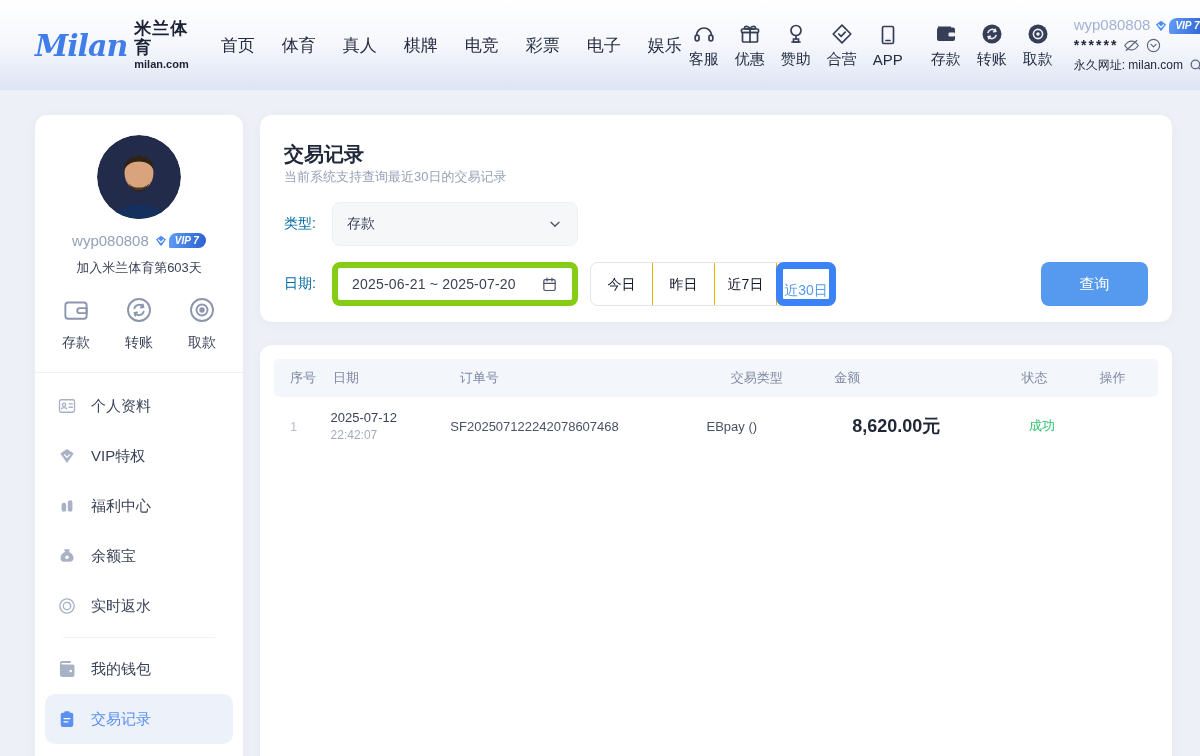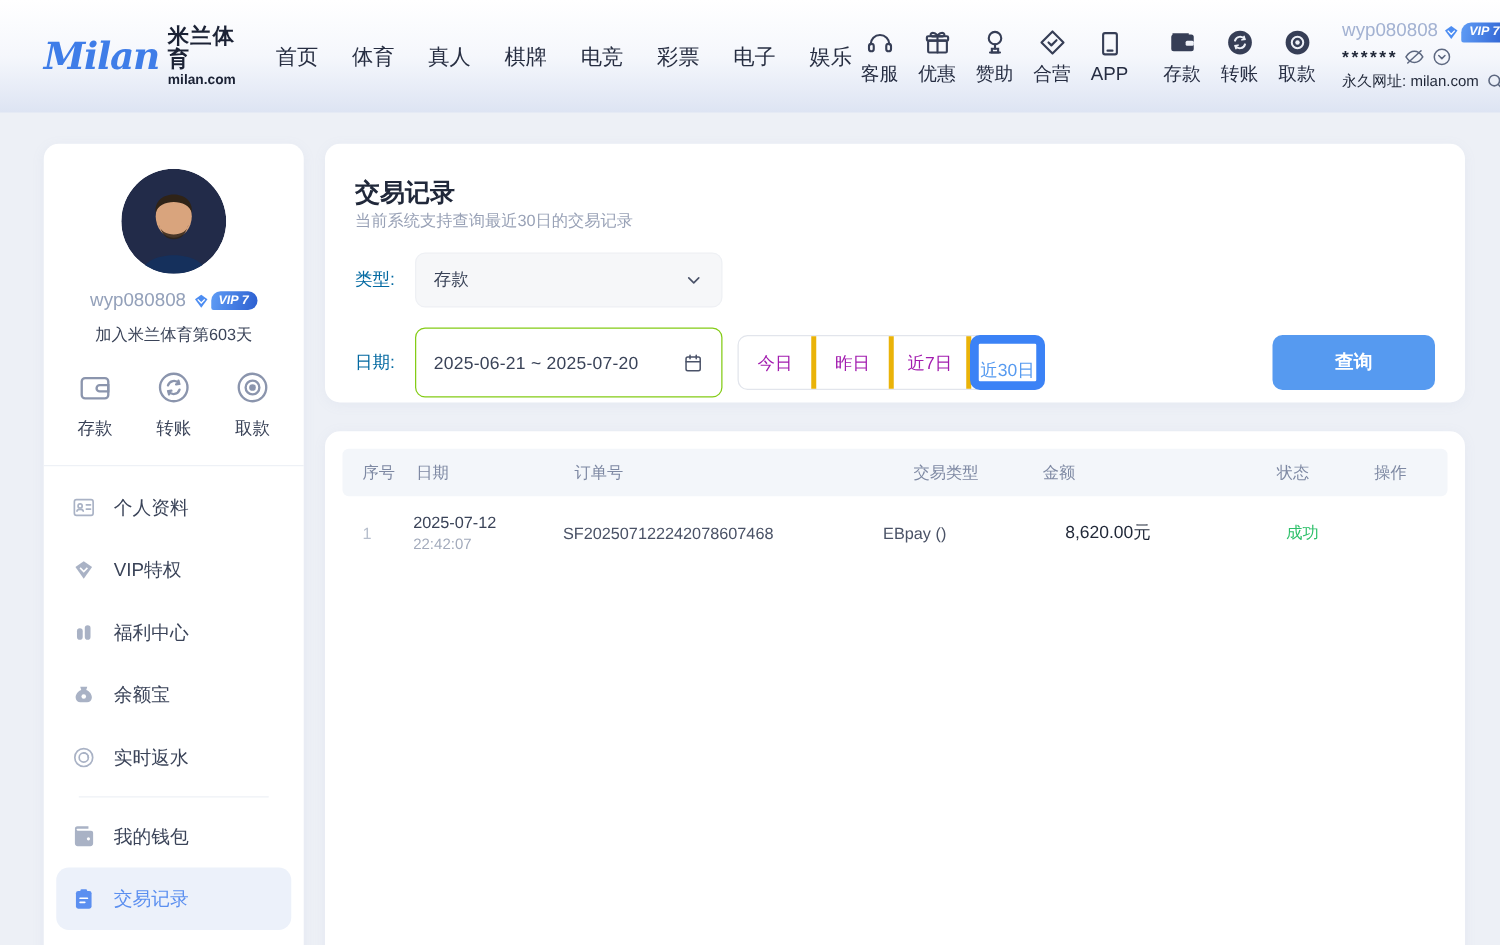--- a/index.html
+++ b/index.html
@@ -79,38 +79,38 @@
   .filter-row { display:flex; align-items:center; margin-top:16px; }
   .filter-label { width:48px; font-size:14px; color:#0369a1; flex:none; }
   .select-box {
     width:246px; height:44px; background:#f6f7f9; border:1px solid #eef0f4; border-radius:8px;
     display:flex; align-items:center; justify-content:space-between; padding:0 14px; cursor:pointer;
   }
   .select-value { font-size:14px; color:#3a4358; }
   .chev { width:16px; height:16px; color:#4a5268; }
   .chev svg { width:16px; height:16px; }
   .date-box {
-    width:246px; height:56px; background:#fff; border:1px solid #84cc16; border-radius:8px;
+    width:246px; height:44px; background:#fff; border:6px solid #84cc16; border-radius:8px;
     display:flex; align-items:center; justify-content:space-between; padding:0 14px; cursor:pointer;
   }
   .date-value { font-size:14px; color:#3a4358; letter-spacing:.2px; }
   .cal-ico { width:17px; height:17px; color:#4a5268; }
   .cal-ico svg { width:17px; height:17px; }
   .seg-group { display:flex; border:1px solid #e2e5ec; border-radius:8px; margin-left:12px; background:#fff; }
   .seg {
-    width:62px; height:42px; line-height:42px; text-align:center; font-size:14px; color:#a21caf;
-    border-right:4px solid #eab308; cursor:pointer;
+    width:62px; height:42px; line-height:42px; text-align:center; font-size:14px; color:#0f172a;
+    border-right:1px solid #eab308; cursor:pointer;
   }
   .seg:last-child { border-right:none; }
   .seg.active {
     border:7px solid #3b82f6; border-radius:8px; color:#569af0; margin:-1px; height:44px;
     line-height:42px; background:#fff; position:relative; z-index:1; width:60px;
   }
   .filter-buttons { margin-left:auto; display:flex; gap:17px; }
-  .btn { width:130px; height:44px; border-radius:8px; font-size:15px; text-align:center; line-height:44px; cursor:pointer;font-weight:bold; }
+  .btn { width:107px; height:44px; border-radius:8px; font-size:15px; text-align:center; line-height:44px; cursor:pointer; }
   .btn-primary { background:#569af0; color:#fff; }
   .btn-ghost { background:#fff; border:1px solid #e2e5ec; color:#3a4358; line-height:42px; }
   
   .table-card { left:260px; top:345px; width:912px; bottom:-20px; padding:14px; }
   .thead {
     display:flex; align-items:center; height:38px; background:#f3f6fa; border-radius:5px;
     font-size:13px; color:#7e89a3; padding-left:16px;
   }
   .trow { display:flex; align-items:center; min-height:58px; padding-left:16px; font-size:13px; }
   .c-seq { width:44px; }
@@ -118,21 +118,21 @@
   .c-order { width:278px; }
   .c-type { width:106px; }
   .c-amount { width:192px; }
   .c-status { width:80px; }
   .c-action { width:60px; }
   .cell-seq { color:#b7bfcd; }
   .cell-date-main { color:#3a4358; }
   .cell-date-sub { color:#a3abbc; font-size:12px; margin-top:3px; }
   .cell-order { color:#4a5266; }
   .cell-type { color:#4a5266; }
-  .cell-amount { color:#1f2737; font-weight:normal; font-size:14px;margin-left:48px; }
+  .cell-amount { color:#1f2737; font-weight:bold; font-size:18px;margin-left:48px; }
   .cell-status { color:#2ec06a; }
 </style>
 </head>
 <body>
 
 <header class="header">
   <div class="logo">
     <span class="logo-script">Milan</span>
     <span class="logo-stack">
       <span class="logo-cn">米兰体育</span>

